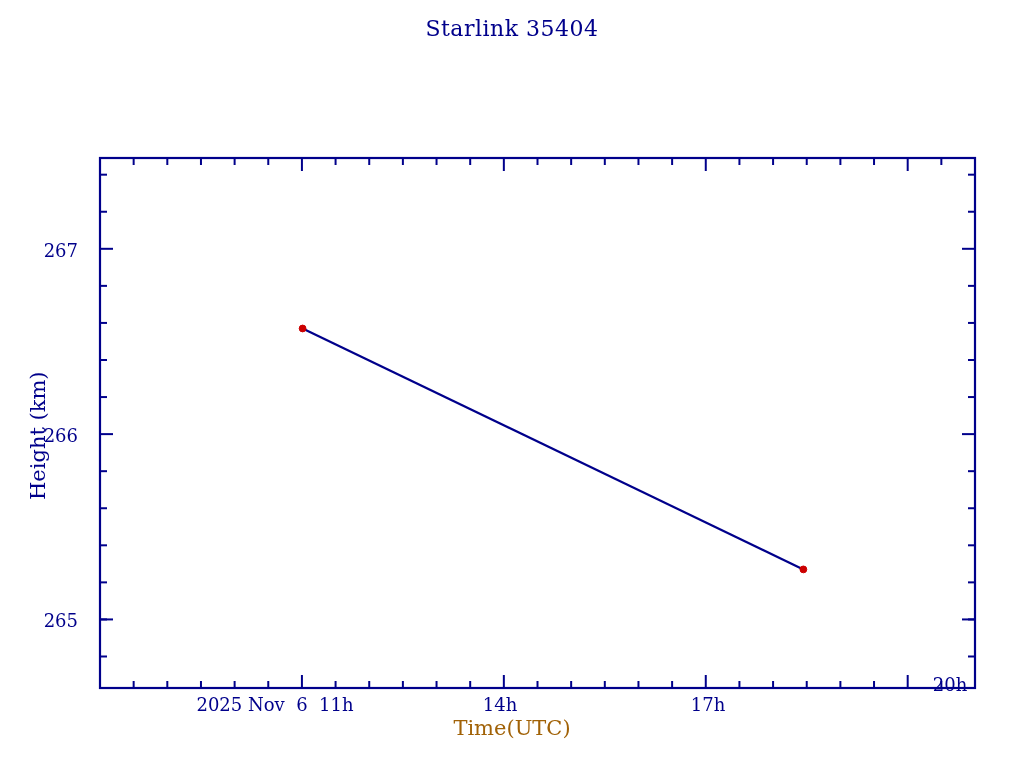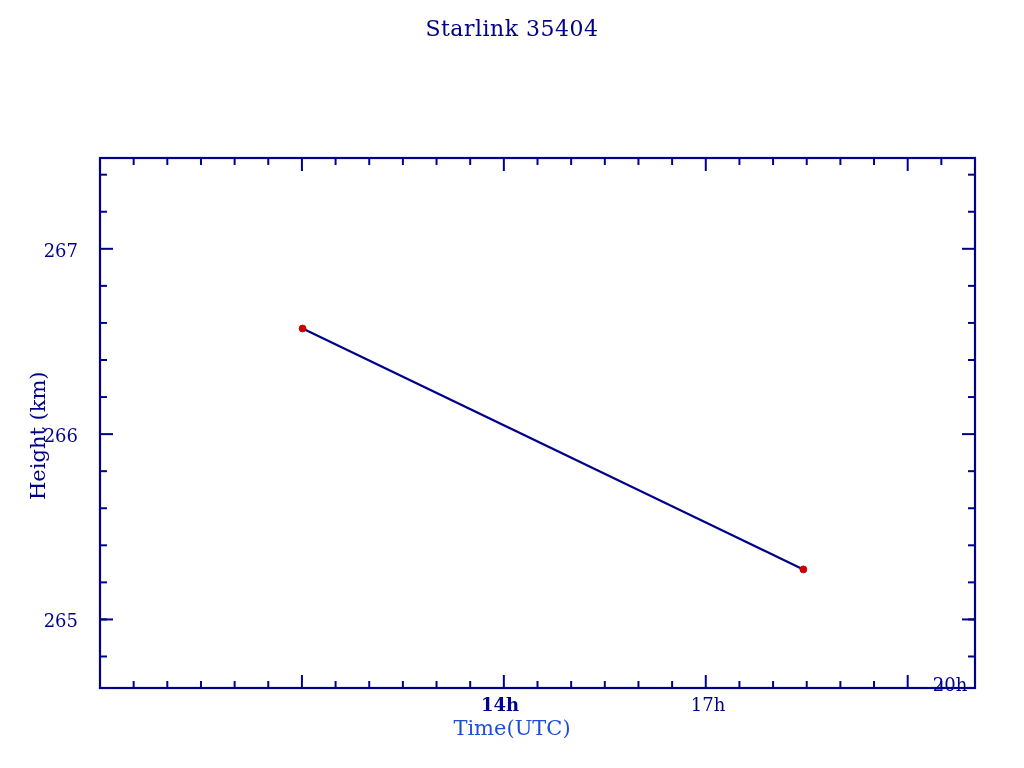--- a/index.html
+++ b/index.html
@@ -34,21 +34,21 @@
     letter-spacing: 0.5px;
     white-space: nowrap;
   }
 
   .axis-title-x {
     position: absolute;
     left: 0;
     top: 716px;
     width: 1024px;
     text-align: center;
-    color: #1d4ed8;
+    color: #a16207;
     font-size: 21px;
     white-space: nowrap;
   }
 
   .axis-title-y {
     position: absolute;
     color: #00008b;
     font-size: 21px;
     white-space: nowrap;
     transform-origin: 0 0;
@@ -89,21 +89,22 @@
   <div class="chart-title">Starlink 35404</div>
 
   <div class="axis-title-y">Height (km)</div>
 
   <div class="axis-title-x">Time(UTC)</div>
 
   <div class="tick-label-y" style="left:-2px; top:240px;">267</div>
   <div class="tick-label-y" style="left:-2px; top:425px;">266</div>
   <div class="tick-label-y" style="left:-2px; top:610px;">265</div>
 
-  <div class="tick-label-x" style="left:500px; top:694px;font-weight:bold;">14h</div>
+  <div class="tick-label-x" style="left:275px; top:694px;">2025 Nov  6  11h</div>
+  <div class="tick-label-x" style="left:500px; top:694px;">14h</div>
   <div class="tick-label-x" style="left:708px; top:694px;">17h</div>
   <div class="tick-label-x" style="left:950px; top:674px;">20h</div>
 
   <svg id="plot-svg" width="1024" height="768" viewBox="0 0 1024 768">
     <g id="frame-group">
         <rect x="100" y="158" width="875" height="530" fill="none" stroke="#00008b" stroke-width="2.2"></rect>
       </g>
     <g id="ticks-group">
         <line x1="301.9230769230769" y1="688" x2="301.9230769230769" y2="675" stroke="#00008b" stroke-width="2"></line>
         <line x1="301.9230769230769" y1="158" x2="301.9230769230769" y2="171" stroke="#00008b" stroke-width="2"></line>

